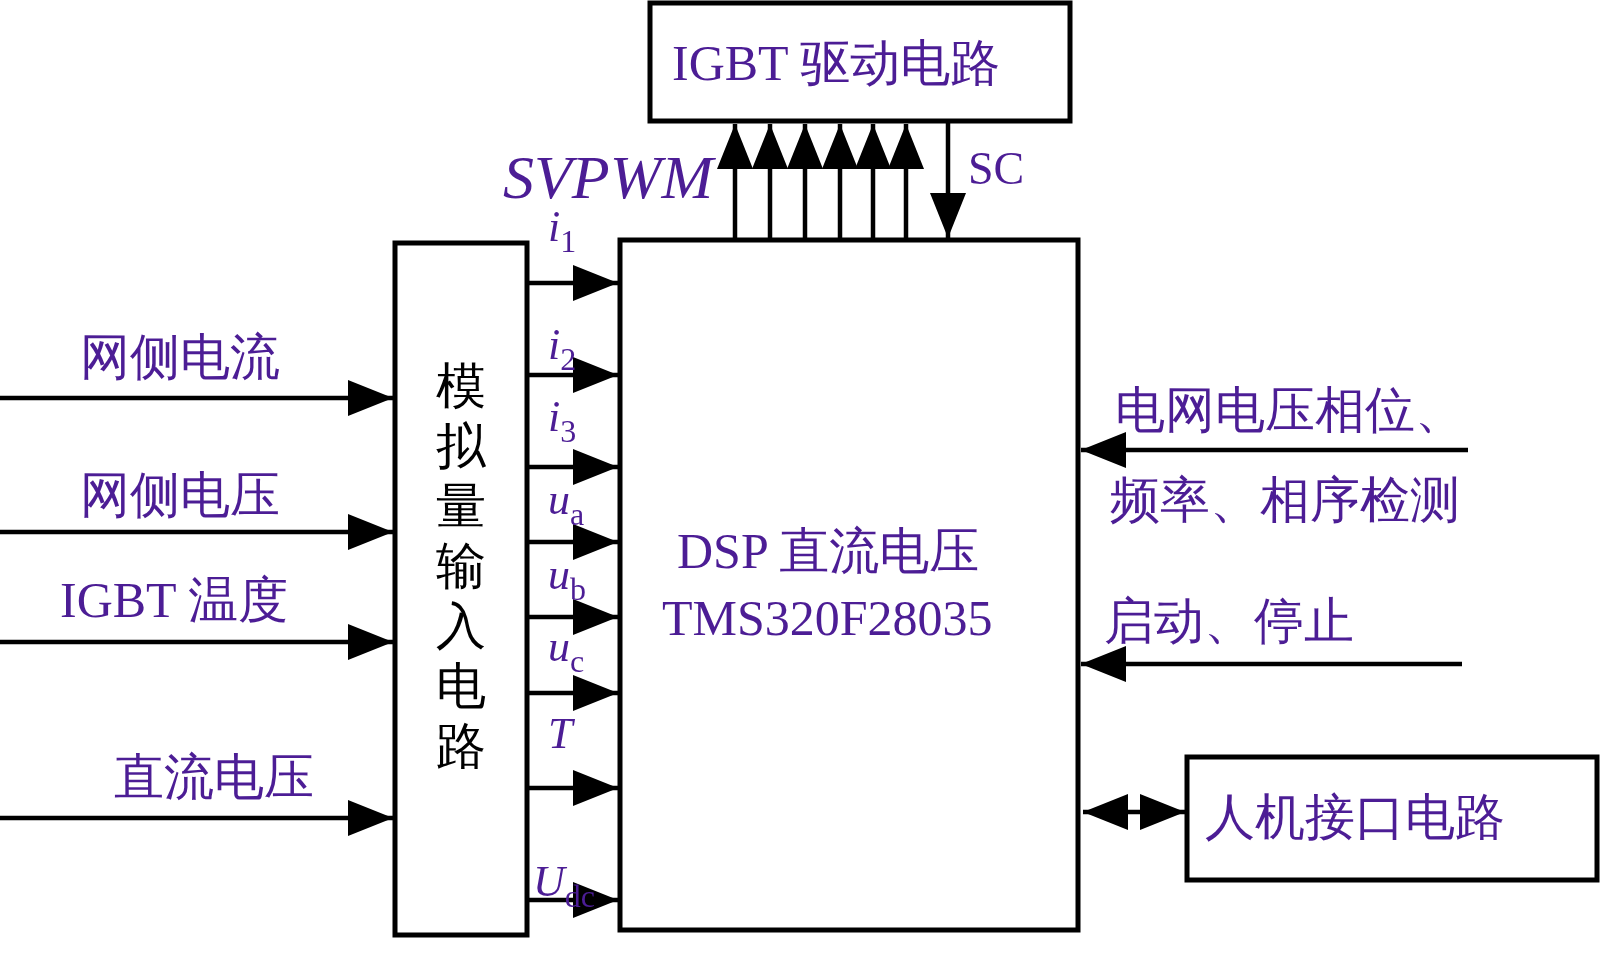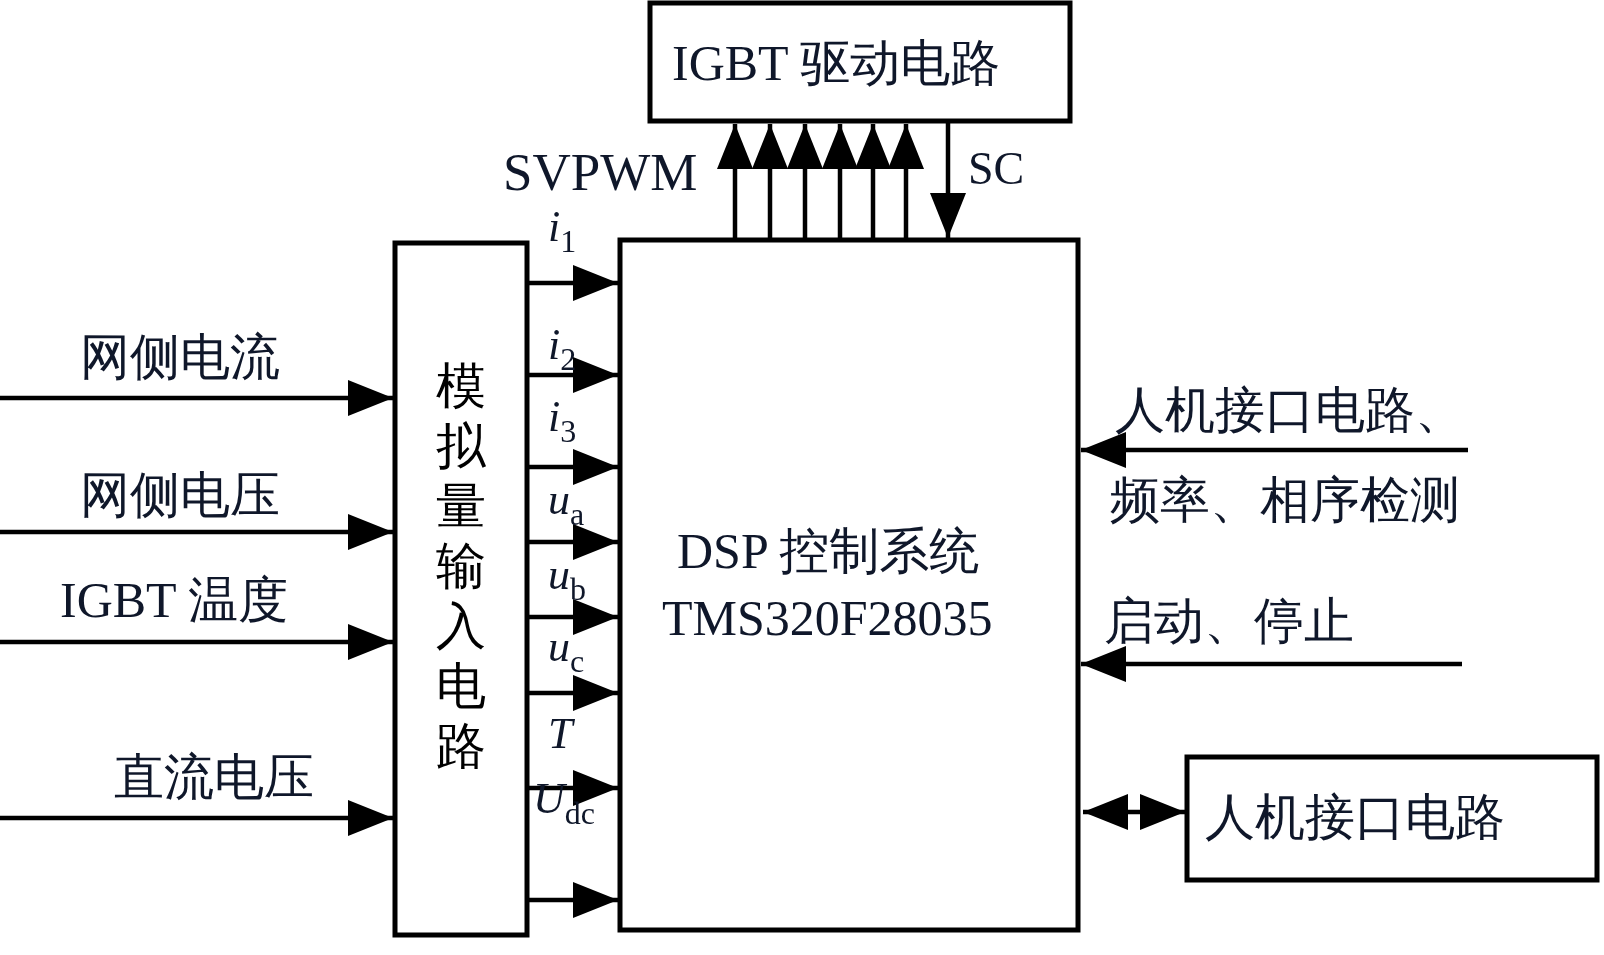--- a/index.html
+++ b/index.html
@@ -1,19 +1,19 @@
 <!DOCTYPE html>
 <html><head>
 <meta charset="utf-8">
 <style>
   html, body { margin: 0; padding: 0; background: #ffffff; }
   body { width: 1604px; height: 955px; position: relative; overflow: hidden;
          font-family: "Liberation Serif", "DejaVu Serif", serif; color: #000; }
   svg { position: absolute; left: 0; top: 0; }
-  .lbl { position: absolute; white-space: nowrap; line-height: 1; color: #0f172a; }
+  .lbl { position: absolute; white-space: nowrap; line-height: 1; color: #4c1d95; }
   .big { font-size: 50px; }
   .sig { font-size: 44px; font-style: italic; }
   .sig sub { font-size: 32px; font-style: normal; vertical-align: -0.35em; }
   .vert { position: absolute; width: 60px; text-align: center; font-size: 50px; line-height: 1.2; }
   .vert span { display: block; }
 </style>
 </head>
 <body>
 
 <svg width="1604" height="955" viewBox="0 0 1604 955">
@@ -55,49 +55,49 @@
       <line x1="906" y1="240" x2="906" y2="124" marker-end="url(#ah)"></line>
       <line x1="948" y1="121" x2="948" y2="238" marker-end="url(#ah)"></line>
       <line x1="1468" y1="450" x2="1081" y2="450" marker-end="url(#ah)"></line>
       <line x1="1462" y1="664" x2="1081" y2="664" marker-end="url(#ah)"></line>
       <line x1="1083" y1="812" x2="1185" y2="812" marker-end="url(#ah)" marker-start="url(#ahs)"></line>
     </g>
 </svg>
 
 <div class="lbl big" style="left:672px; top:38px;">IGBT 驱动电路</div>
 
-<div class="lbl" style="left:503px; top:146px; font-size:53px;">SVPWM</div>
+<div class="lbl" style="left:503px; top:146px; font-size:62px;font-style:italic;">SVPWM</div>
 <div class="lbl" style="left:968px; top:146px; font-size:46px;">SC</div>
 
 <div class="vert" style="left:431px; top:356px;">
   <span>模</span>
   <span>拟</span>
   <span>量</span>
   <span>输</span>
   <span>入</span>
   <span>电</span>
   <span>路</span>
 </div>
 
-<div class="lbl big" style="left:677px; top:526px;">DSP 控制系统</div>
+<div class="lbl big" style="left:677px; top:526px;">DSP 直流电压</div>
 <div class="lbl big" style="left:662px; top:593px;">TMS320F28035</div>
 
 <div class="lbl big" style="left:1205px; top:792px;">人机接口电路</div>
 
 <div class="lbl big" style="left:80px; top:332px;font-family:Liberation Serif, serif;">网侧电流</div>
 <div class="lbl big" style="left:80px; top:470px;">网侧电压</div>
 <div class="lbl big" style="left:60px; top:575px;">IGBT 温度</div>
 <div class="lbl big" style="left:78px; top:752px;margin-left:36px;">直流电压</div>
 
-<div class="lbl big" style="left:1115px; top:385px;">人机接口电路、</div>
+<div class="lbl big" style="left:1115px; top:385px;">电网电压相位、</div>
 <div class="lbl big" style="left:1110px; top:475px;">频率、相序检测</div>
 <div class="lbl big" style="left:1104px; top:596px;">启动、停止</div>
 
 <div id="sig-labels">
     <div class="lbl sig" style="left: 548px; top: 205px;"><span>i</span><sub>1</sub></div>
     <div class="lbl sig" style="left: 548px; top: 296px; margin-top: 27px;"><span>i</span><sub>2</sub></div>
     <div class="lbl sig" style="left: 548px; top: 395px;"><span>i</span><sub>3</sub></div>
     <div class="lbl sig" style="left: 548px; top: 478px; text-align: right;"><span>u</span><sub>a</sub></div>
     <div class="lbl sig" style="left: 548px; top: 553px;"><span>u</span><sub>b</sub></div>
     <div class="lbl sig" style="left: 548px; top: 625px;"><span>u</span><sub>c</sub></div>
     <div class="lbl sig" style="left: 548px; top: 712px;"><span>T</span></div>
-    <div class="lbl sig" style="left: 533px; top: 777px;"><span>U</span><sub>dc</sub></div>
+    <div class="lbl sig" style="left: 533px; top: 860px;"><span>U</span><sub>dc</sub></div>
   </div>
 
 </body></html>

